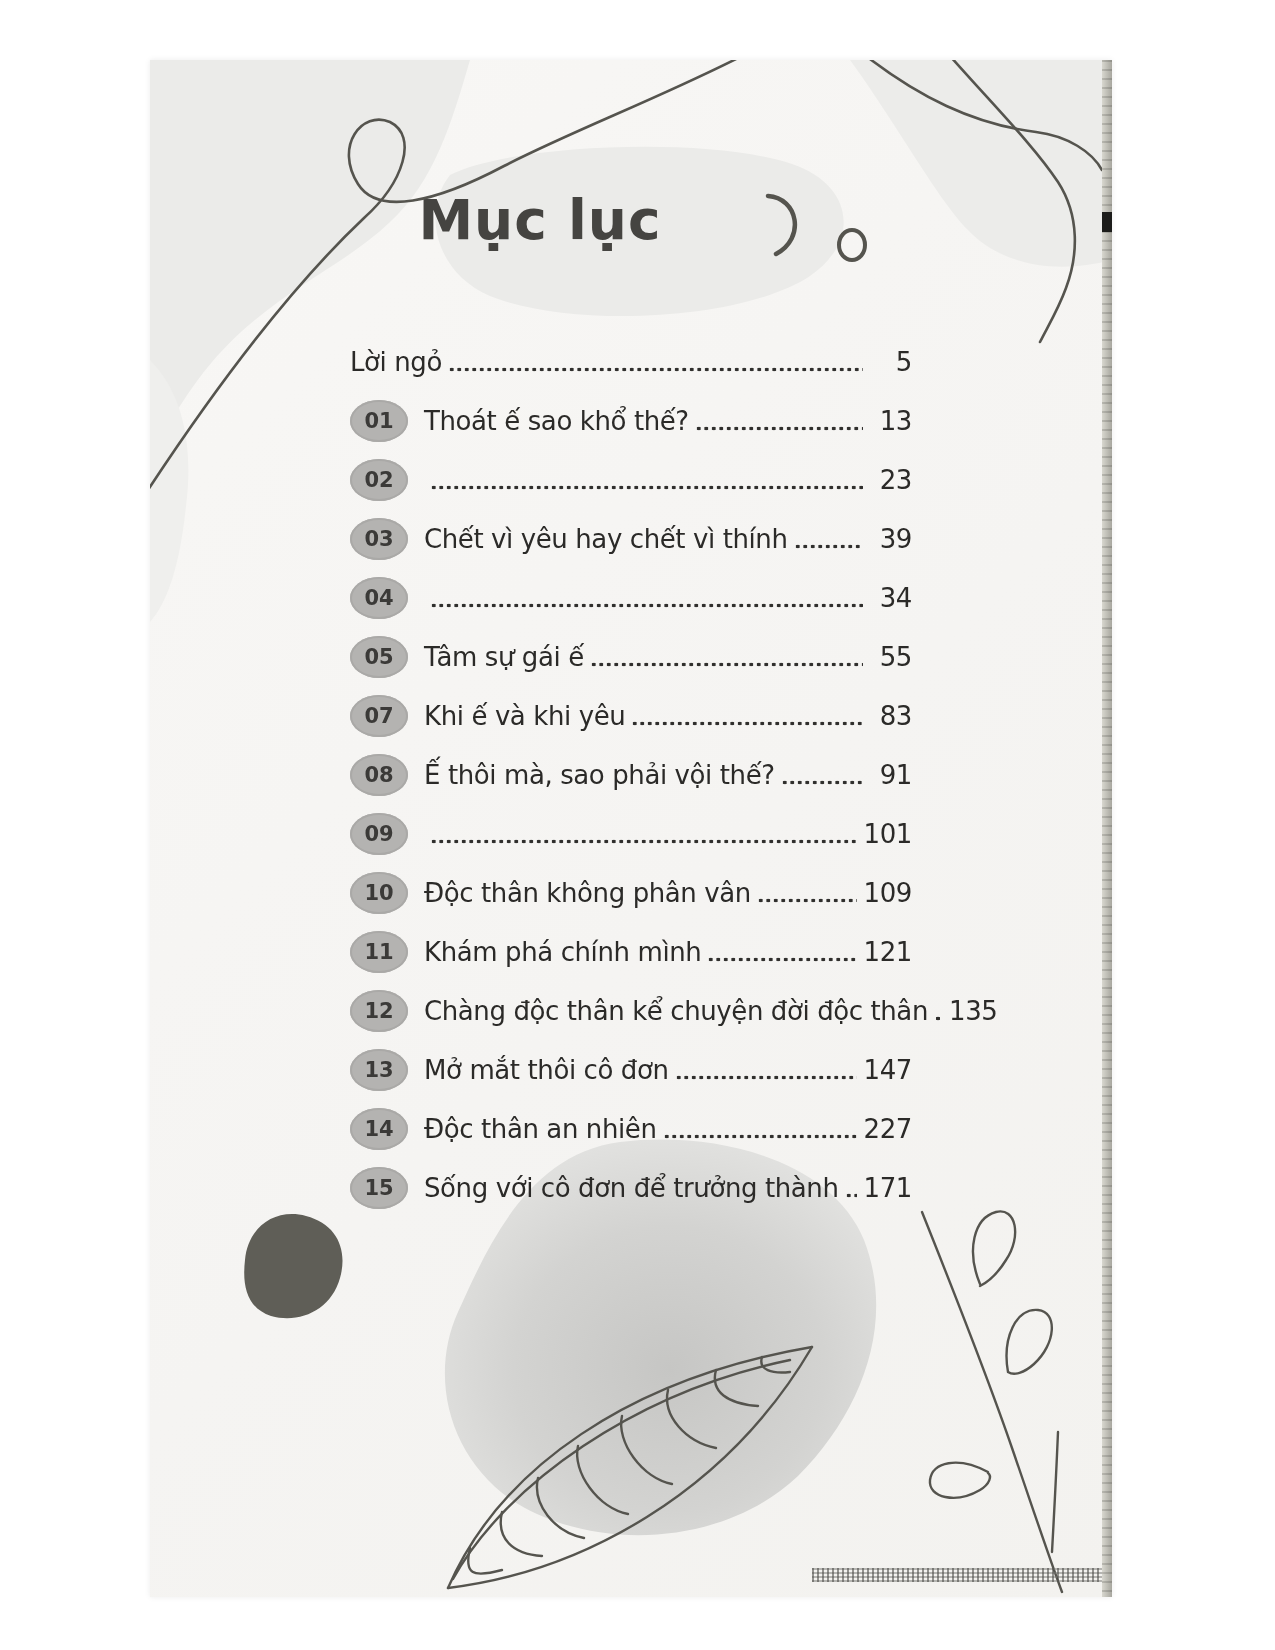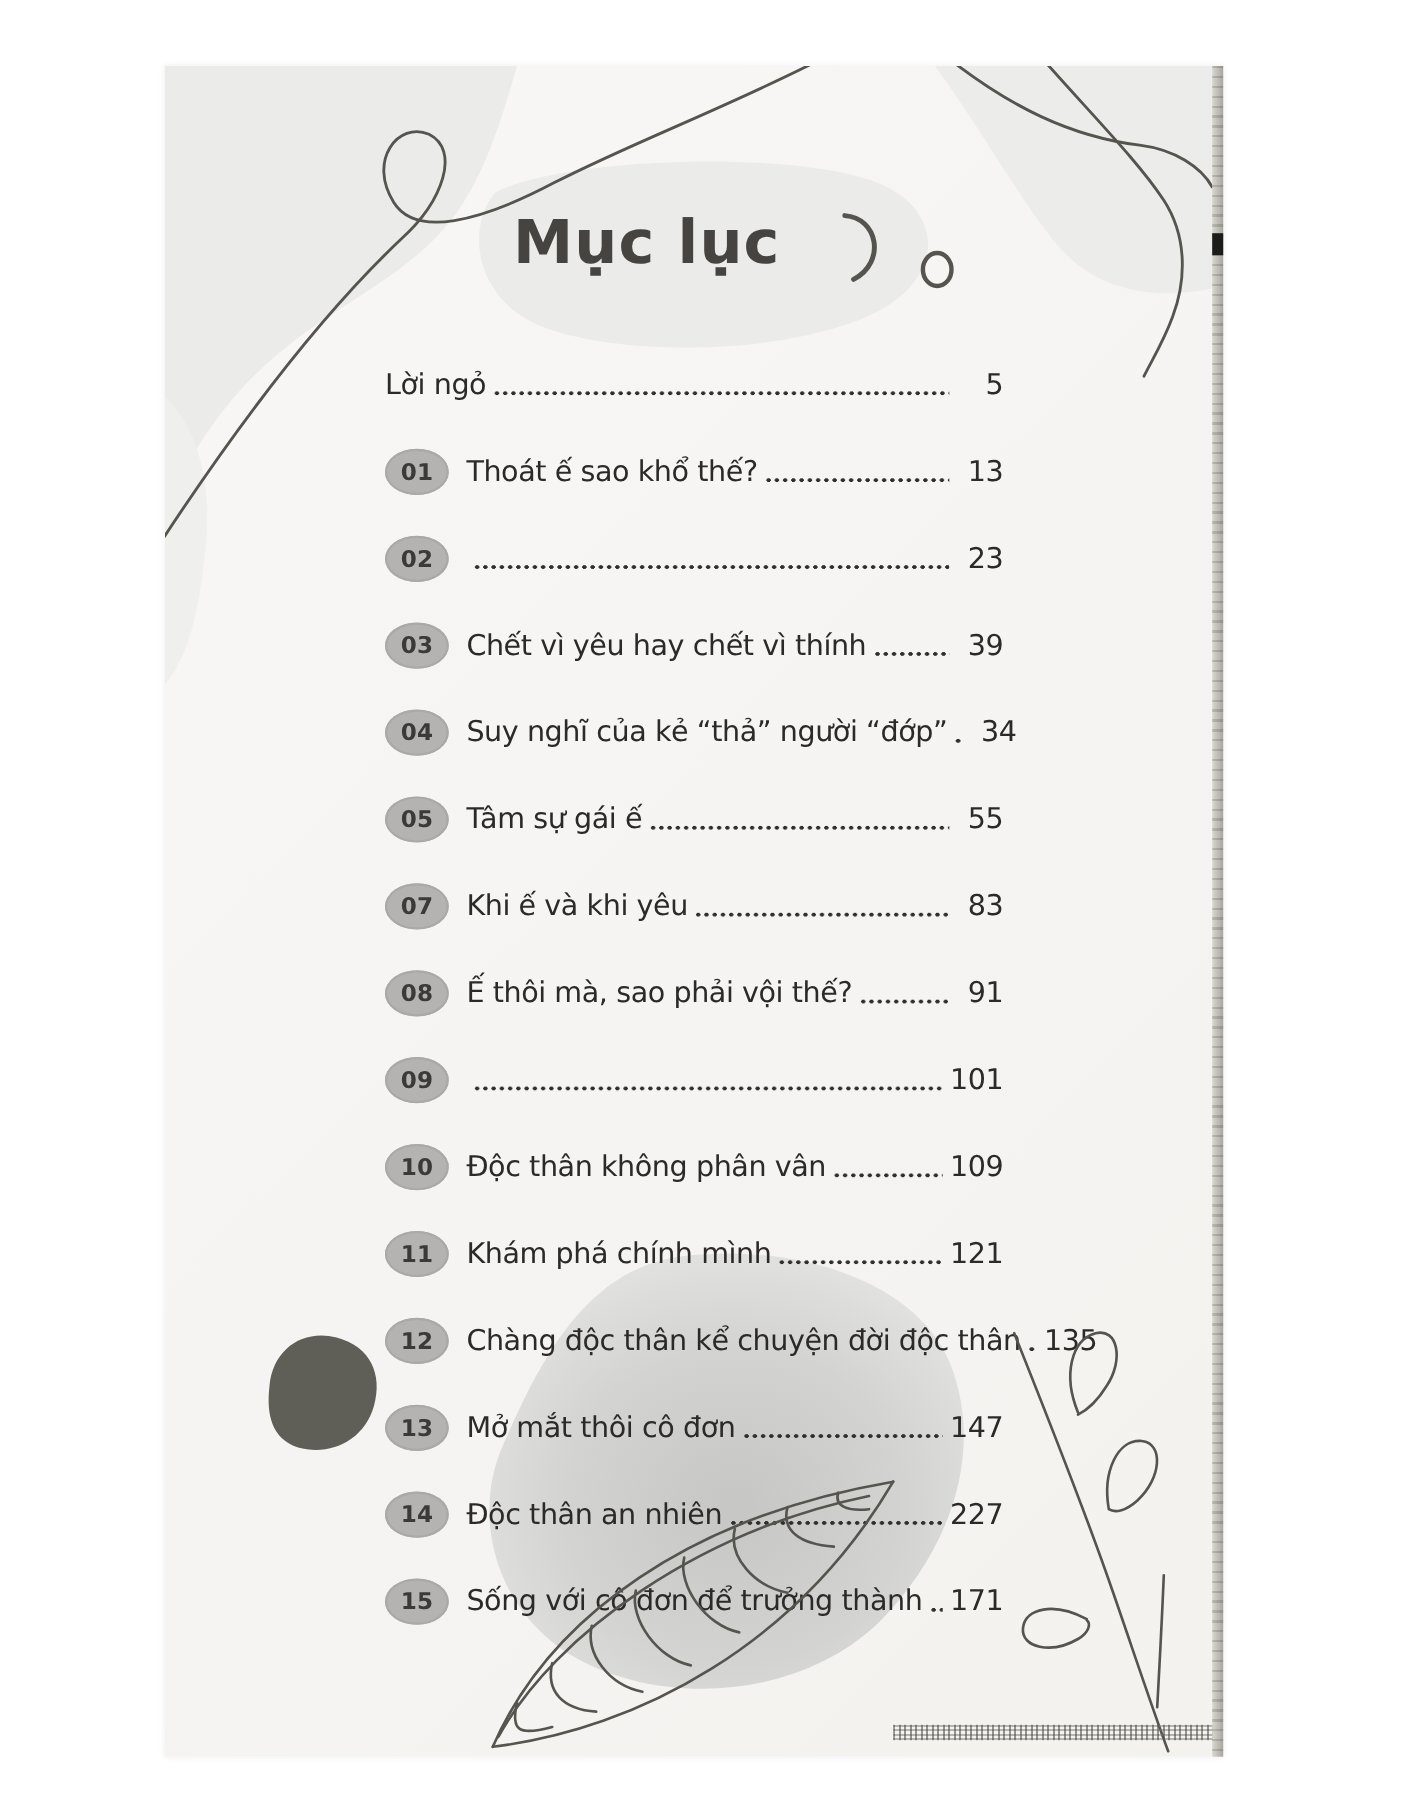--- a/index.html
+++ b/index.html
@@ -9,24 +9,24 @@
   
   .book-page{position:absolute;left:150px;top:60px;width:962px;height:1537px;
     background:linear-gradient(135deg,#f8f7f5 0%,#f5f4f2 55%,#f3f2ef 100%);
     box-shadow:0 0 6px rgba(0,0,0,.08);}
   svg.decor{position:absolute;left:0;top:0;width:962px;height:1537px;pointer-events:none;}
   #decor-under{z-index:1;}
   #decor-over{z-index:6;}
 
   
   .page-title{position:absolute;left:0;top:128px;width:780px;text-align:center;z-index:3;
-    font-size:55px;font-weight:bold;letter-spacing:1px;color:#454441;padding-left:48px;}
-
-  
-  .toc{position:absolute;left:200px;top:268px;width:562px;z-index:4;display:flex;flex-direction:column;gap:20px;}
+    font-size:55px;font-weight:bold;letter-spacing:1px;color:#454441;}
+
+  
+  .toc{position:absolute;left:200px;top:280px;width:562px;z-index:4;display:flex;flex-direction:column;}
   .row{display:flex;align-items:center;height:43px;margin-bottom:16px;white-space:nowrap;}
   .badge{flex:0 0 auto;width:58px;height:42px;margin-right:16px;border-radius:50%;
     background:#b4b3b1;box-shadow:inset 0 0 0 2px #aaa9a7;
     display:flex;align-items:center;justify-content:center;
     font-size:21px;font-weight:bold;color:#3b3a38;}
   .entry-title{flex:0 0 auto;font-size:26px;letter-spacing:-0.4px;color:#2b2a28;}
   .leader{flex:1 1 0;min-width:8px;height:5px;margin:0 7px 0 6px;transform:translateY(8px);
     background-image:radial-gradient(circle,#2f2e2c 1.7px,transparent 2.1px);
     background-size:7.5px 5px;background-position:left center;background-repeat:repeat-x;}
   .entry-page{flex:0 0 auto;min-width:42px;text-align:right;font-size:26px;
@@ -106,21 +106,20 @@
           </span>
         <span class="entry-title">Chết vì yêu hay chết vì thính</span>
         <span class="leader"></span>
         <span class="entry-page">39</span>
       </div>
 
       <div class="row">
         <span class="badge">
             <span class="badge-num">04</span>
           </span>
-        <span class="entry-title">Suy nghĩ của kẻ “thả” người “đớp”</span>
         <span class="leader"></span>
         <span class="entry-page">34</span>
       </div>
 
       <div class="row">
         <span class="badge">
             <span class="badge-num">05</span>
           </span>
         <span class="entry-title">Tâm sự gái ế</span>
         <span class="leader"></span>

